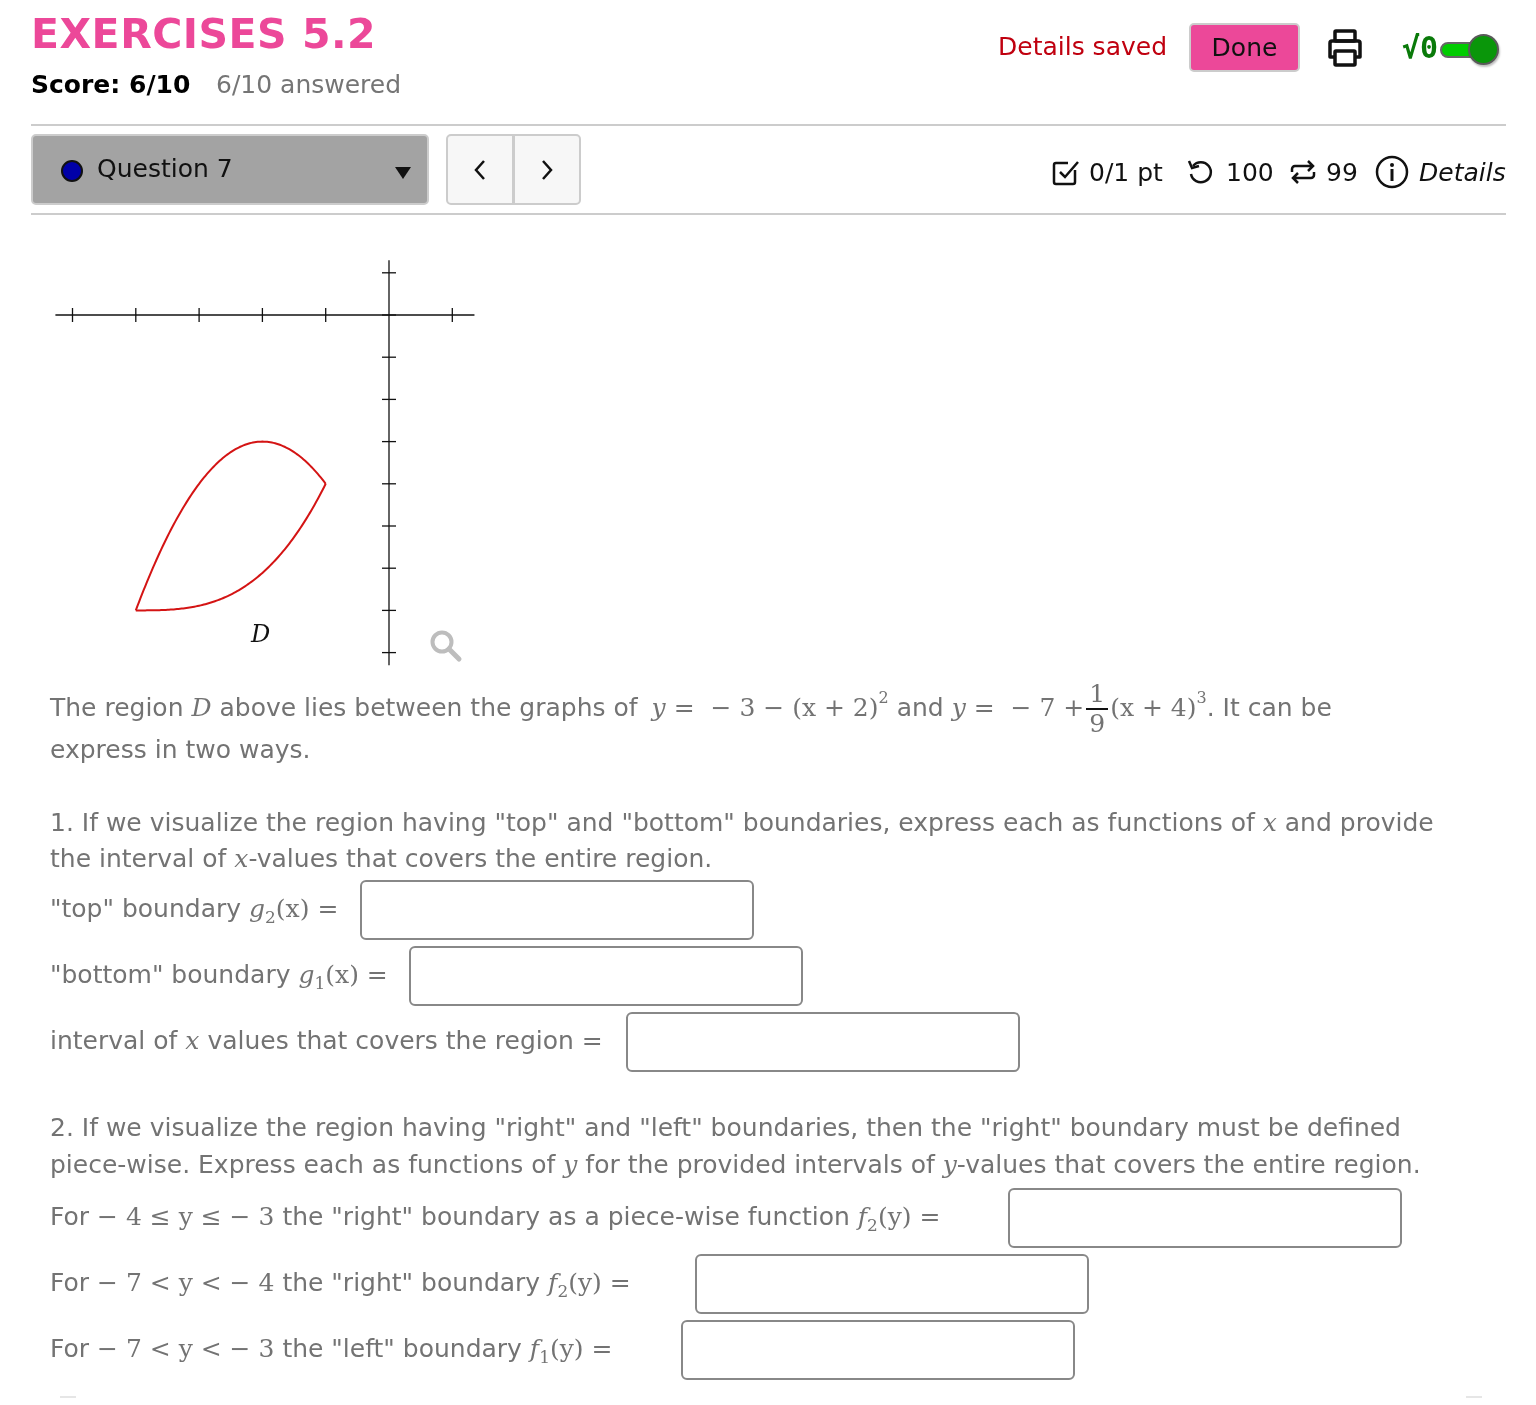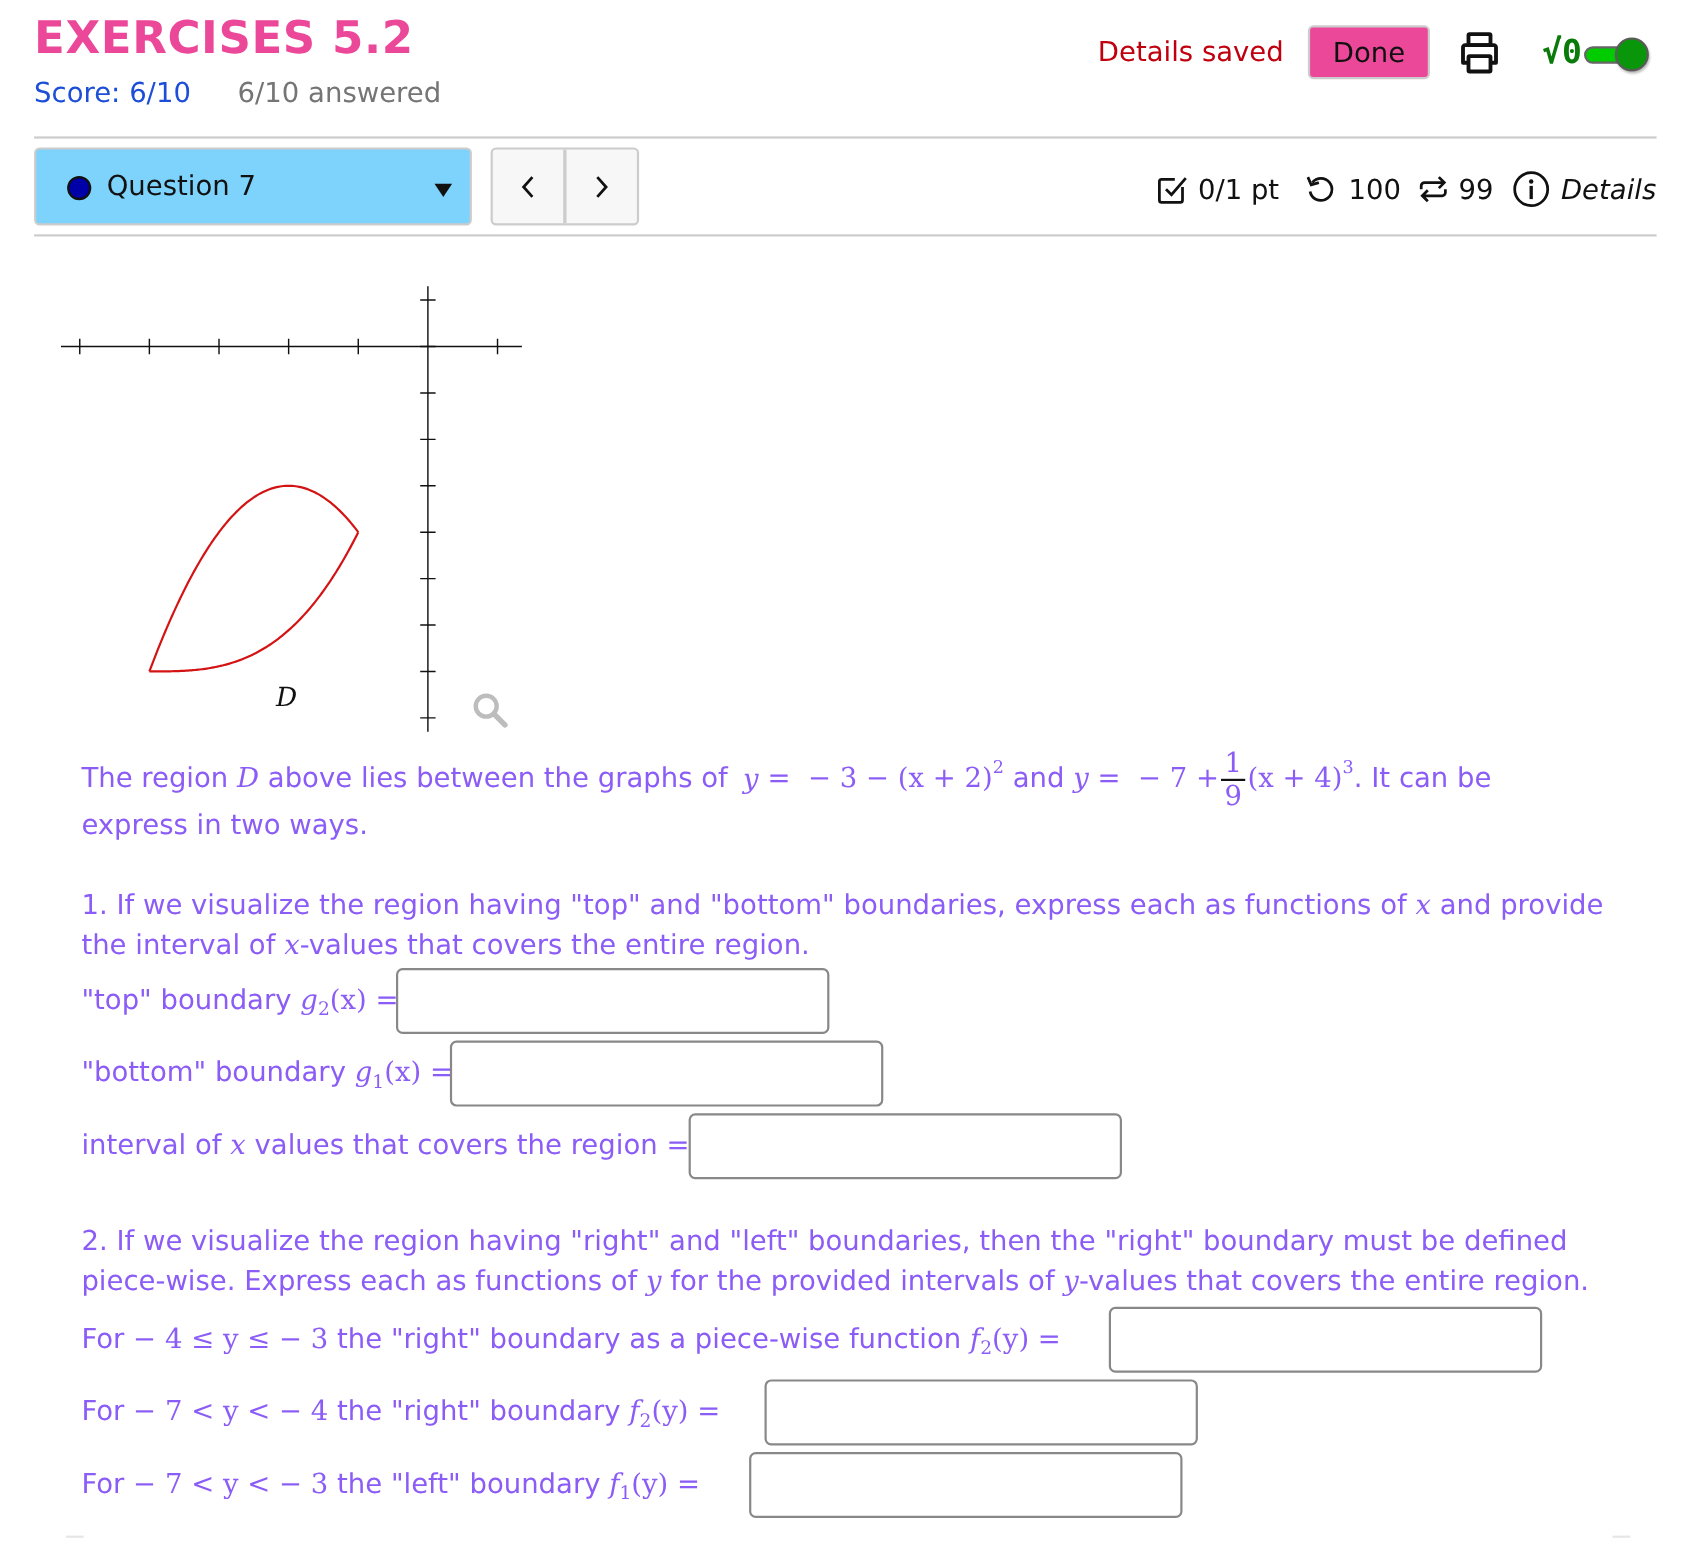--- a/index.html
+++ b/index.html
@@ -1,48 +1,48 @@
 <!DOCTYPE html>
 <html><head>
 <meta charset="utf-8">
 <style>
   html, body { margin: 0; padding: 0; background: #ffffff; }
   body { width: 1536px; height: 1405px; position: relative; overflow: hidden;
          font-family: "DejaVu Sans", sans-serif; color: #111; }
   .abs { position: absolute; }
   .title { left: 31px; top: 10px; font-size: 41px; font-weight: bold; letter-spacing: 0.5px; color: #ec4899; }
-  .score { left: 31px; top: 70px; font-size: 25px; color: #1d4ed8; }
+  .score { left: 31px; top: 70px; font-size: 25px; color: #000000; font-weight: bold; }
   .answered { left: 216px; top: 70px; font-size: 25px; color: #757575; text-align: center; }
   .progress { left: 998px; top: 32px; font-size: 25px; color: #c0000f; }
   .done-btn { left: 1189px; top: 23px; width: 111px; height: 49px; border: 2px solid #cccccc; border-radius: 5px;
               background: #ec4899; font-size: 25px; display: flex; align-items: center; justify-content: center;
               box-sizing: border-box; color: #111; cursor: pointer; }
   .print-icon { left: 1326px; top: 28px; width: 38px; height: 40px; }
   .sqrt-icon { left: 1402px; top: 28px; font-size: 30px; color: #0a7a0a; font-weight: bold; font-family: "DejaVu Sans Mono", monospace; line-height: 40px; }
   .toggle { left: 1438px; top: 33px; width: 62px; height: 34px; }
   .toggle .track { position: absolute; left: 2px; top: 9px; width: 46px; height: 16px; background: #00cc00;
                    border: 2px solid #666; border-radius: 9px; box-sizing: border-box; }
   .toggle .knob { position: absolute; left: 30px; top: 1px; width: 31px; height: 31px; background: #0a960a;
                   border: 2px solid #5a5a5a; border-radius: 50%; box-sizing: border-box; box-shadow: 1px 2px 2px rgba(0,0,0,0.25); }
   .hr { left: 31px; width: 1475px; height: 2px; background: #cccccc; }
   .qselect { left: 31px; top: 134px; width: 398px; height: 71px; border: 2px solid #cccccc; border-radius: 5px;
-             box-sizing: border-box; background: #7dd3fc; cursor: pointer; }
+             box-sizing: border-box; background: #a3a3a3; cursor: pointer; }
   .qselect .dot { position: absolute; left: 28px; top: 24px; width: 22px; height: 22px; border-radius: 50%;
                   background: #0000a8; border: 2px solid #111; box-sizing: border-box; }
   .qselect .label { position: absolute; left: 64px; top: 18px; font-size: 25px; color: #111; }
   .qselect .caret { position: absolute; left: 362px; top: 31px; width: 0; height: 0;
                     border-left: 8px solid transparent; border-right: 8px solid transparent; border-top: 12px solid #111; }
   .navgroup { left: 446px; top: 134px; width: 135px; height: 71px; border: 2px solid #cccccc; border-radius: 5px;
               box-sizing: border-box; background: #f7f7f7; display: flex; }
   .navgroup .nbtn { width: 50%; height: 100%; display: flex; align-items: center; justify-content: center;
                     font-size: 26px; color: #111; cursor: pointer; }
   .navgroup .nbtn.prev { border-right: 3px solid #cccccc; }
   .meta { top: 150px; height: 44px; display: flex; align-items: center; font-size: 25px; color: #111; }
   .graph { left: 55px; top: 255px; width: 420px; height: 420px; }
-  .qtext { left: 74px; font-size: 25px; color: #8b5cf6; white-space: nowrap; }
+  .qtext { left: 50px; font-size: 25px; color: #737373; white-space: nowrap; }
   .math { font-family: "DejaVu Serif", serif; font-style: italic; }
   .mathr { font-family: "DejaVu Serif", serif; }
   .input { position: absolute; height: 60px; border: 2px solid #888; border-radius: 6px; box-sizing: border-box;
            background: #fff; font-size: 24px; padding: 0 10px; outline: none; }
   sup.ms { font-size: 16px; font-family: "DejaVu Serif", serif; position: relative; top: -4px; }
   sub.ms { font-size: 17px; font-family: "DejaVu Serif", serif; }
   .frac { display: inline-block; vertical-align: middle; text-align: center; font-family: "DejaVu Serif", serif;
           font-size: 25px; line-height: 28px; margin: 0 2px; }
   .frac .num { display: block; border-bottom: 2px solid #111; padding: 0 3px; }
   .frac .den { display: block; padding: 0 3px; }

